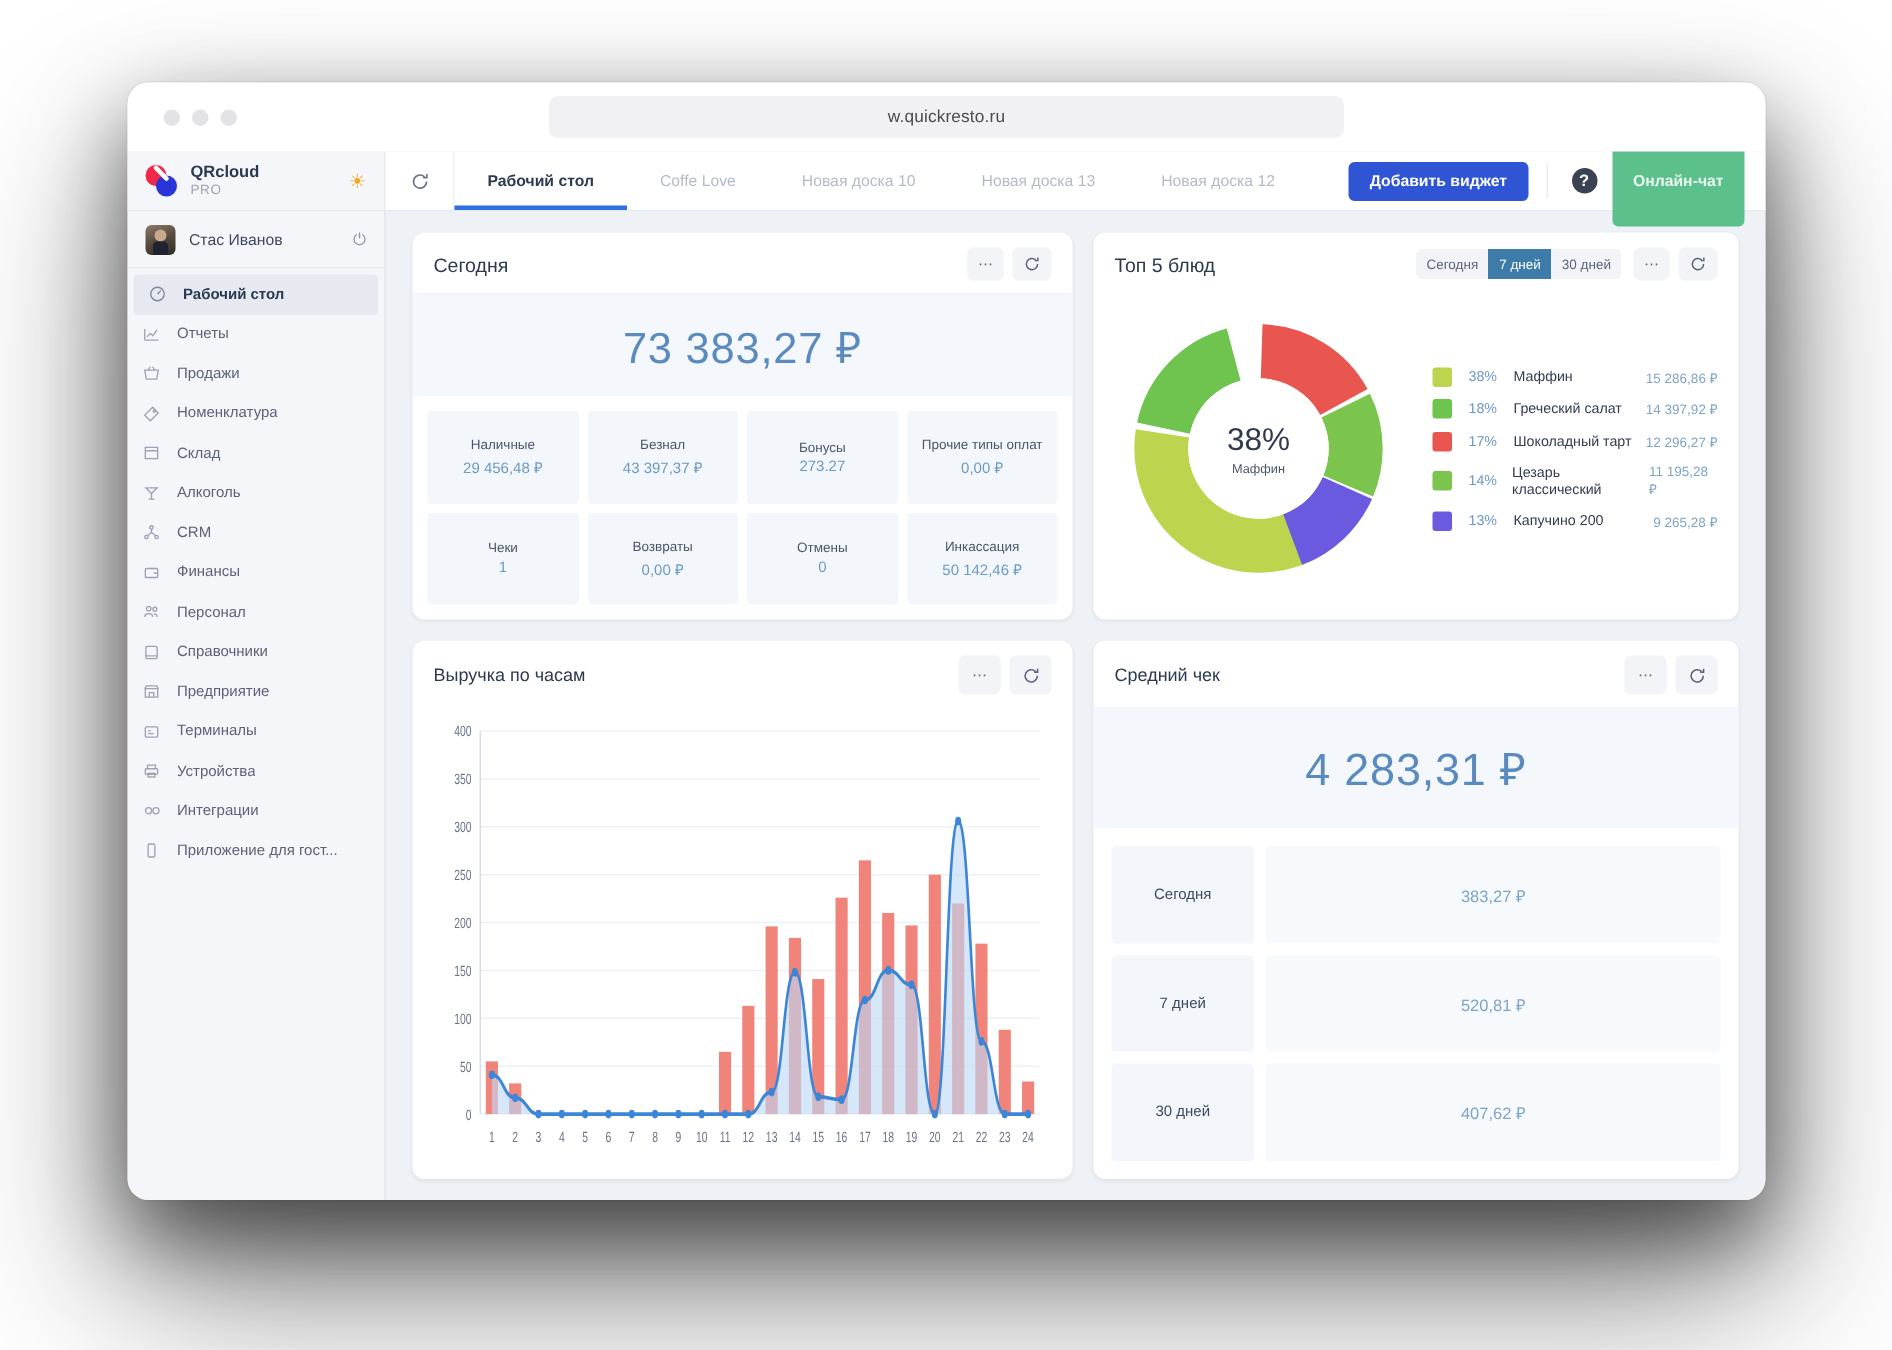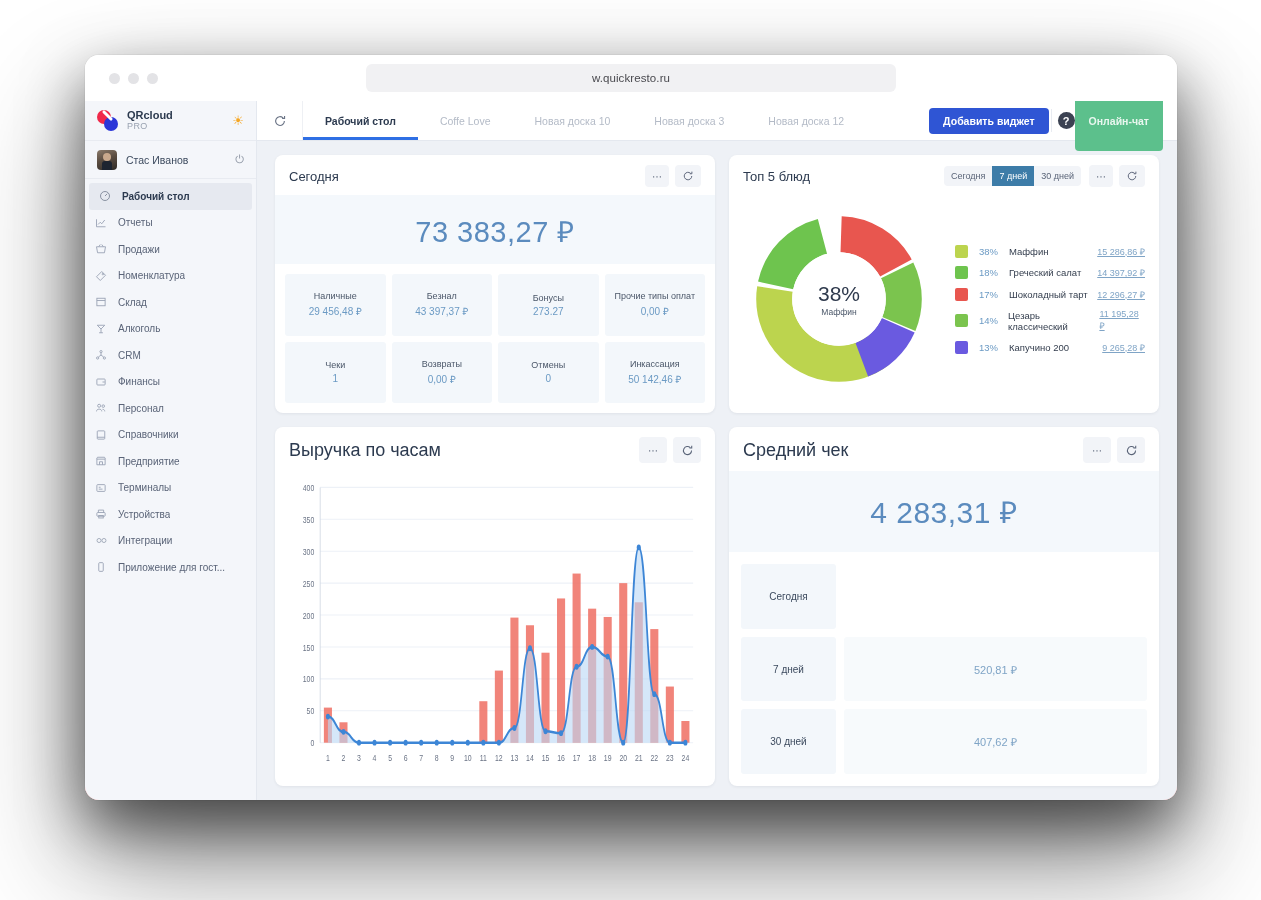--- a/index.html
+++ b/index.html
@@ -98,21 +98,21 @@
   .refresh-tab { width: 46px; display: flex; align-items: center; justify-content: center; color:#6b7486; border-right:1px solid #eef0f4; }
   .tabs { display: flex; align-items: stretch; }
   .tab {
     display: flex; align-items: center; padding: 0 22px; font-size: 10.5px;
     color: #b4bbc7; cursor: pointer; position: relative; white-space: nowrap;
   }
   .tab.active { color: #2c3a4f; font-weight: 600; }
   .tab.active::after {
     content: ""; position: absolute; left: 0; right: 0; bottom: 0; height: 3px; background: #2f6fe4;
   }
-  .topright { margin-left: auto; display: flex; align-items: center; padding-right: 14px; }
+  .topright { margin-left: auto; display: flex; align-items: center; gap: 10px; padding-right: 14px; }
   .btn-primary {
     background: #2f55d4; color: #fff; font-size: 10.5px; font-weight: 600;
     padding: 7px 14px; border-radius: 4px; border: none; cursor: pointer; white-space: nowrap;
   }
   .help {
     width: 17px; height: 17px; border-radius: 50%; background: #3b4252; color:#fff;
     font-size: 11px; font-weight: 700; display:flex; align-items:center; justify-content:center;
     margin-left: 4px; cursor: pointer;
   }
   .btn-chat {
@@ -120,21 +120,21 @@
     padding: 24px 14px; border-radius: 4px; border: none; cursor: pointer; white-space: nowrap;
   }
   .sep { width:1px; align-self:stretch; background:#e8ebf1; margin: 8px 2px; }
 
   .board { flex: 1; padding: 14px 18px; display: grid; gap: 14px;
            grid-template-columns: 440px 1fr; grid-template-rows: 258px 1fr; min-height:0; }
 
   .card { background: #fff; border-radius: 8px; box-shadow: 0 1px 3px rgba(30,40,60,.07); display:flex; flex-direction:column; overflow:hidden; }
   .card-head { display: flex; align-items: center; padding: 10px 14px 8px; }
   .card-title { font-size: 13px; color: #2c3a4f; font-weight: 400; }
-  .card-title.big { font-size: 18px; }
+  .card-title.big { font-size: 12px; }
   .card-tools { margin-left: auto; display: flex; align-items: center; gap: 6px; }
   .sq-btn {
     min-width: 24px; height: 22px; padding: 0 7px; border-radius: 4px; background: #f2f4f8;
     display: flex; align-items: center; justify-content: center; font-size: 10px; color: #5a6478;
     cursor: pointer; border: none;
   }
   .sq-btn.lg { min-width: 28px; height: 26px; }
   .segmented { display: flex; border-radius: 4px; overflow: hidden; margin-right: 2px; }
   .seg {
     font-size: 9px; padding: 5px 7px; background: #f2f4f8; color: #5a6478; cursor: pointer; white-space: nowrap;
@@ -155,21 +155,21 @@
   .donut-body { flex: 1; display: flex; align-items: center; padding: 0 14px 10px; }
   .donut-wrap { position: relative; width: 180px; height: 180px; flex: 0 0 180px; margin-left: 6px; }
   .donut-center { position:absolute; inset:0; display:flex; flex-direction:column; align-items:center; justify-content:center; pointer-events:none; }
   .donut-pct { font-size: 21px; color: #2f3a4d; }
   .donut-lbl { font-size: 8.5px; color: #4b5769; margin-top: 1px; }
   .legend { flex: 1; margin-left: 26px; display: flex; flex-direction: column; gap: 8.5px; }
   .lrow { display: flex; align-items: center; font-size: 9.5px; }
   .lsw { width: 13px; height: 13px; border-radius: 2px; flex: 0 0 13px; }
   .lpct { width: 30px; margin-left: 11px; color: #6b9ac4; text-align: left; }
   .lname { color: #333d4d; }
-  .lval { margin-left: auto; color: #7fa4c6; font-size: 9px; text-decoration: underline; }
+  .lval { margin-left: auto; color: #7fa4c6; font-size: 9px; }
 
   
   .chart-body { flex: 1; padding: 6px 16px 8px; }
   .chart-svg { width: 100%; height: 100%; display: block; }
   .tick { font-size: 9.5px; fill: #6b7486; font-family: "Liberation Sans", sans-serif; }
 
   
   .avg-hero { background: #f4f8fc; padding: 20px 0; text-align: center; }
   .avg-num { font-size: 30px; color: #5b8bbe; letter-spacing: .5px; }
   .avg-rows { padding: 12px; display: flex; flex-direction: column; gap: 8px; flex:1; }
@@ -376,21 +376,21 @@
             <div class="tab active">
                 <span>Рабочий стол</span>
               </div>
             <div class="tab">
                 <span>Coffe Love</span>
               </div>
             <div class="tab">
                 <span>Новая доска 10</span>
               </div>
             <div class="tab">
-                <span>Новая доска 3</span>
+                <span>Новая доска 13</span>
               </div>
             <div class="tab">
                 <span>Новая доска 12</span>
               </div>
           </div>
           <div class="topright">
             <button class="btn-primary">Добавить виджет</button>
             <span class="sep"></span>
             <span class="help">?</span>
             <button class="btn-chat">Онлайн-чат</button>
@@ -642,20 +642,21 @@
                     </svg>
                 </button>
               </span>
             </div>
             <div class="avg-hero">
               <div class="avg-num">4 283,31 ₽</div>
             </div>
             <div class="avg-rows">
               <div class="avg-row">
                 <div class="avg-k">Сегодня</div>
+                <div class="avg-v">383,27 ₽</div>
               </div>
               <div class="avg-row">
                 <div class="avg-k">7 дней</div>
                 <div class="avg-v">520,81 ₽</div>
               </div>
               <div class="avg-row">
                 <div class="avg-k">30 дней</div>
                 <div class="avg-v">407,62 ₽</div>
               </div>
             </div>

